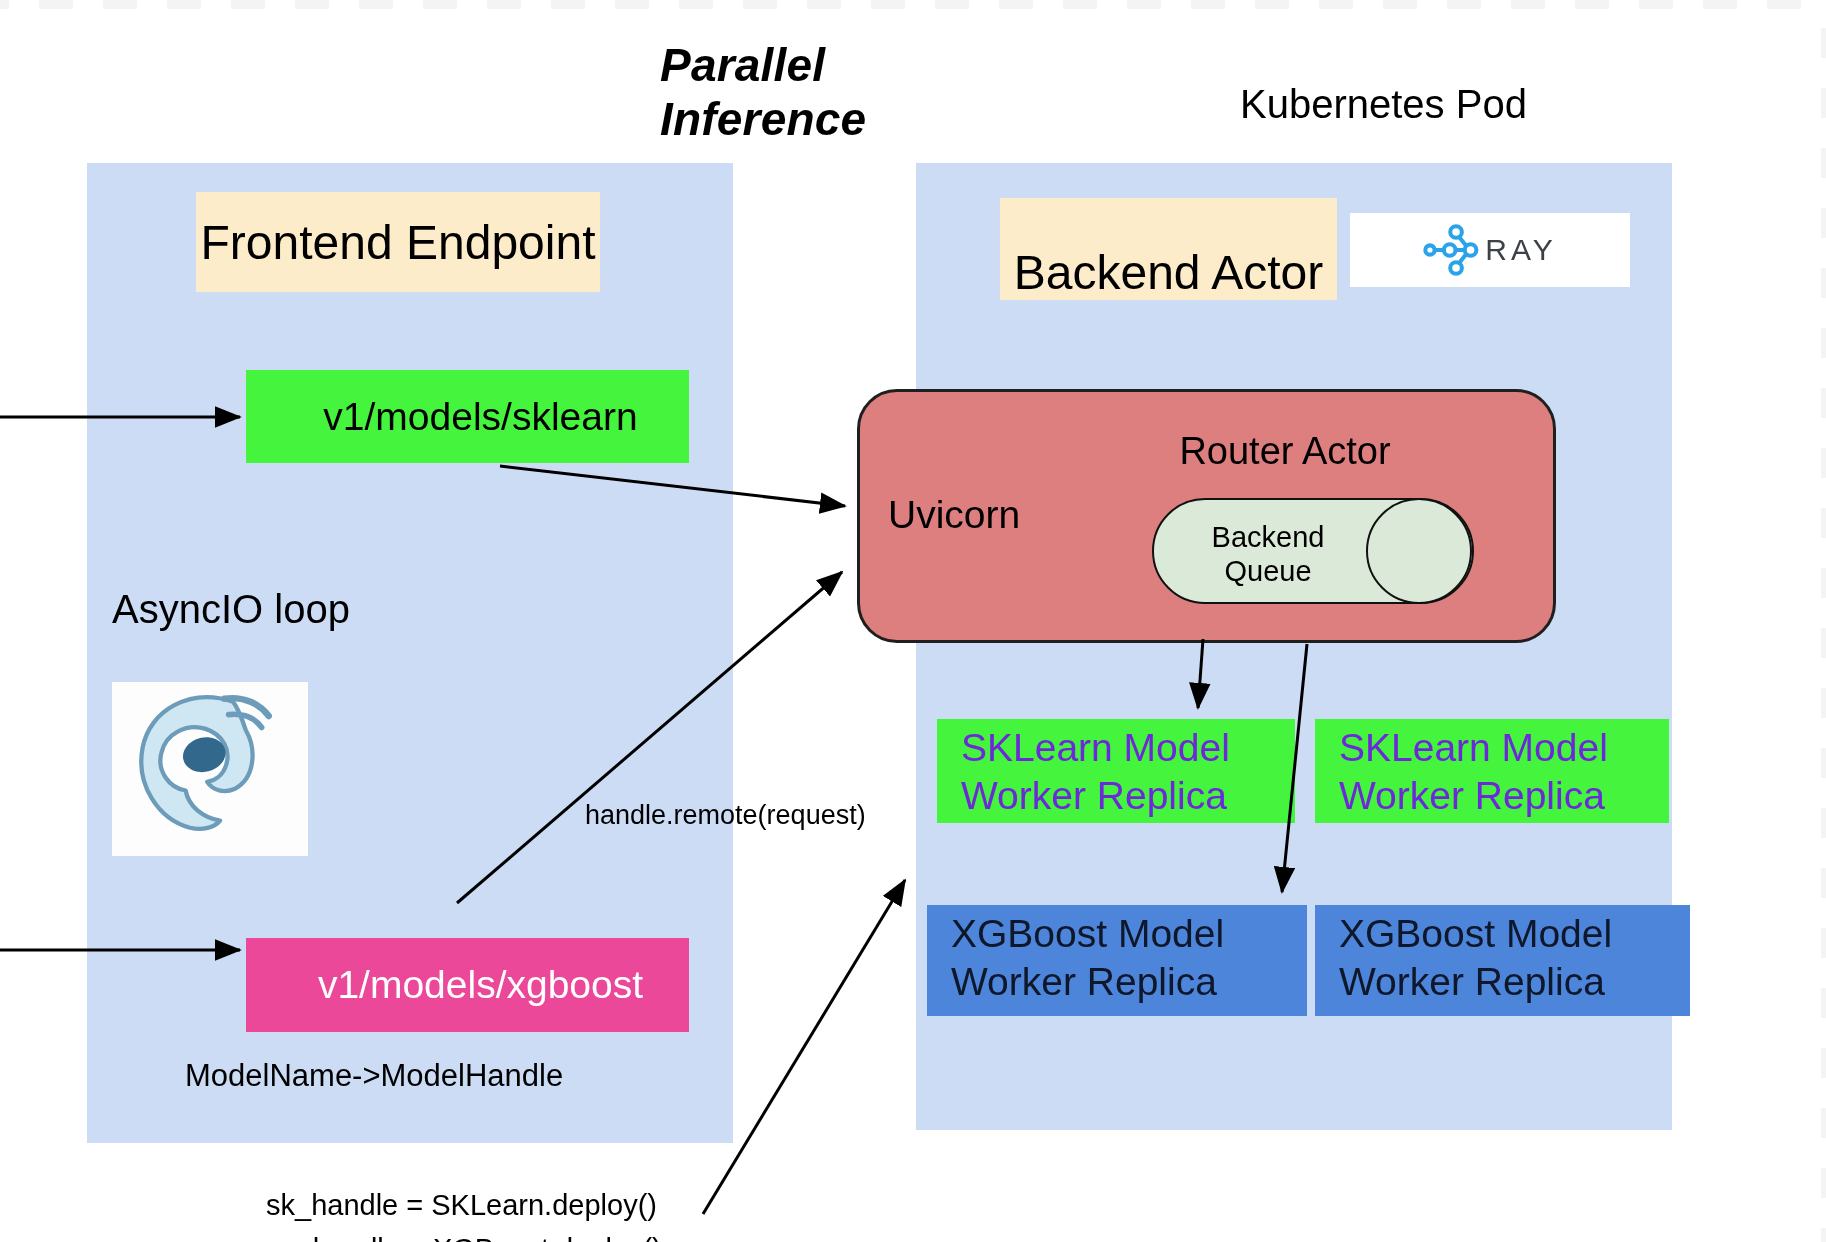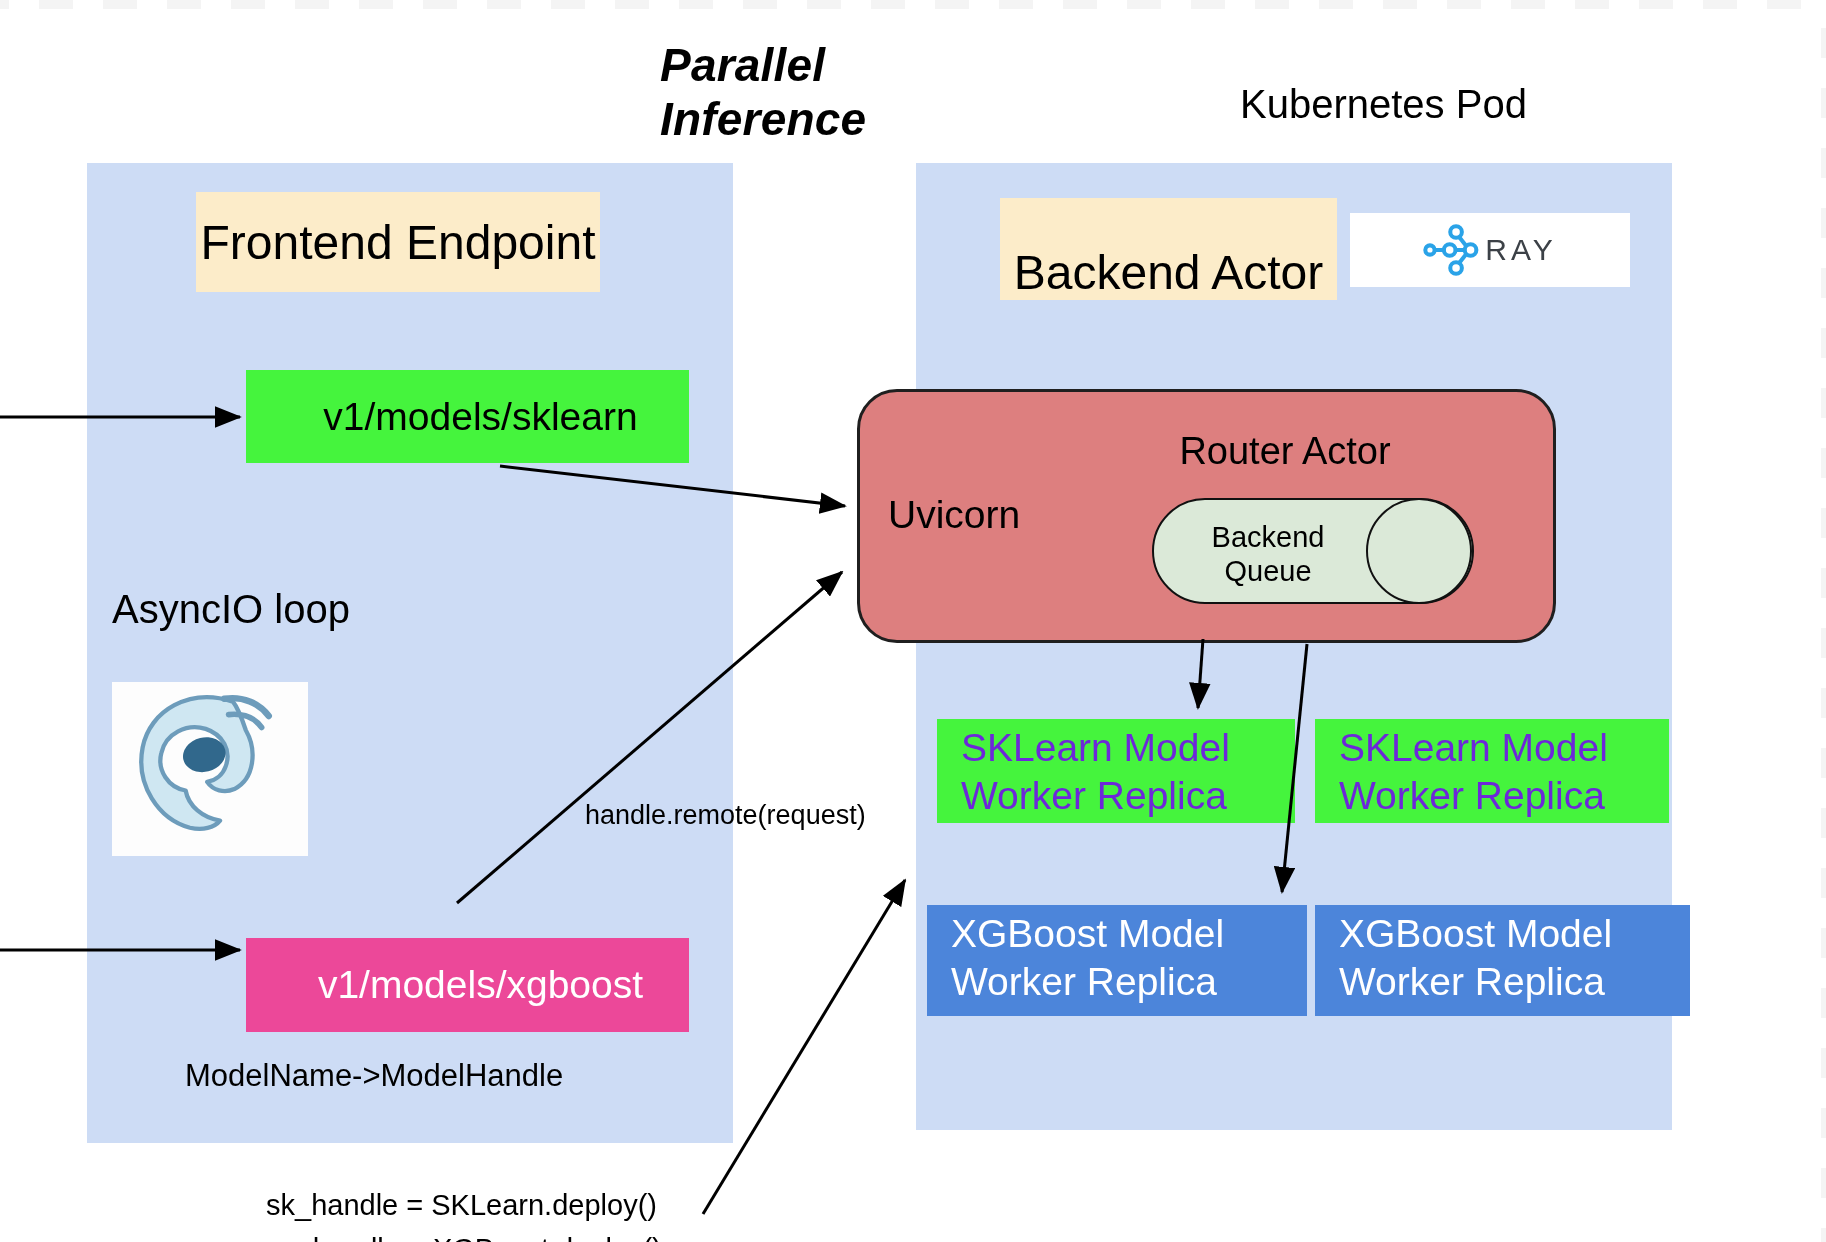--- a/index.html
+++ b/index.html
@@ -39,21 +39,21 @@
     border:3px solid #1f1f1f;border-radius:40px;}
   .uvicorn-label{left:888px;top:493px;width:200px;font-size:39px;}
   .router-label{left:1120px;top:430px;width:330px;font-size:38px;text-align:center;}
   .cyl-body{left:1152px;top:498px;width:322px;height:106px;background:#dbe9d8;
     border:2.5px solid #111;border-radius:53px;box-sizing:border-box;}
   .cyl-cap{left:1366px;top:498px;width:106px;height:106px;background:#dbe9d8;
     border:2.5px solid #111;border-radius:50%;box-sizing:border-box;}
   .queue-label{left:1188px;top:520px;width:160px;font-size:29px;line-height:34px;text-align:center;}
   .worker{padding:5px 0 0 24px;font-size:39px;line-height:48px;}
   .worker-green{background:#45f43d;color:#6d28d9;}
-  .worker-blue{background:#4c85da;color:#ffffff;}
+  .worker-blue{background:#4c85da;color:#0f172a;}
   .skw1{left:937px;top:719px;width:334px;height:99px;}
   .skw2{left:1315px;top:719px;width:330px;height:99px;}
   .xgw1{left:927px;top:905px;width:356px;height:106px;}
   .xgw2{left:1315px;top:905px;width:351px;height:106px;}
   .arrows{left:0;top:0;width:1826px;height:1242px;pointer-events:none;}
   .handle-remote-label{left:585px;top:800px;width:340px;font-size:27px;background:transparent;}
   .ray-card{left:1350px;top:213px;width:280px;height:74px;background:#ffffff;
     display:flex;align-items:center;justify-content:center;gap:4px;}
   .ray-text{font-size:30px;letter-spacing:4px;color:#3c4147;font-weight:500;}
 </style>

